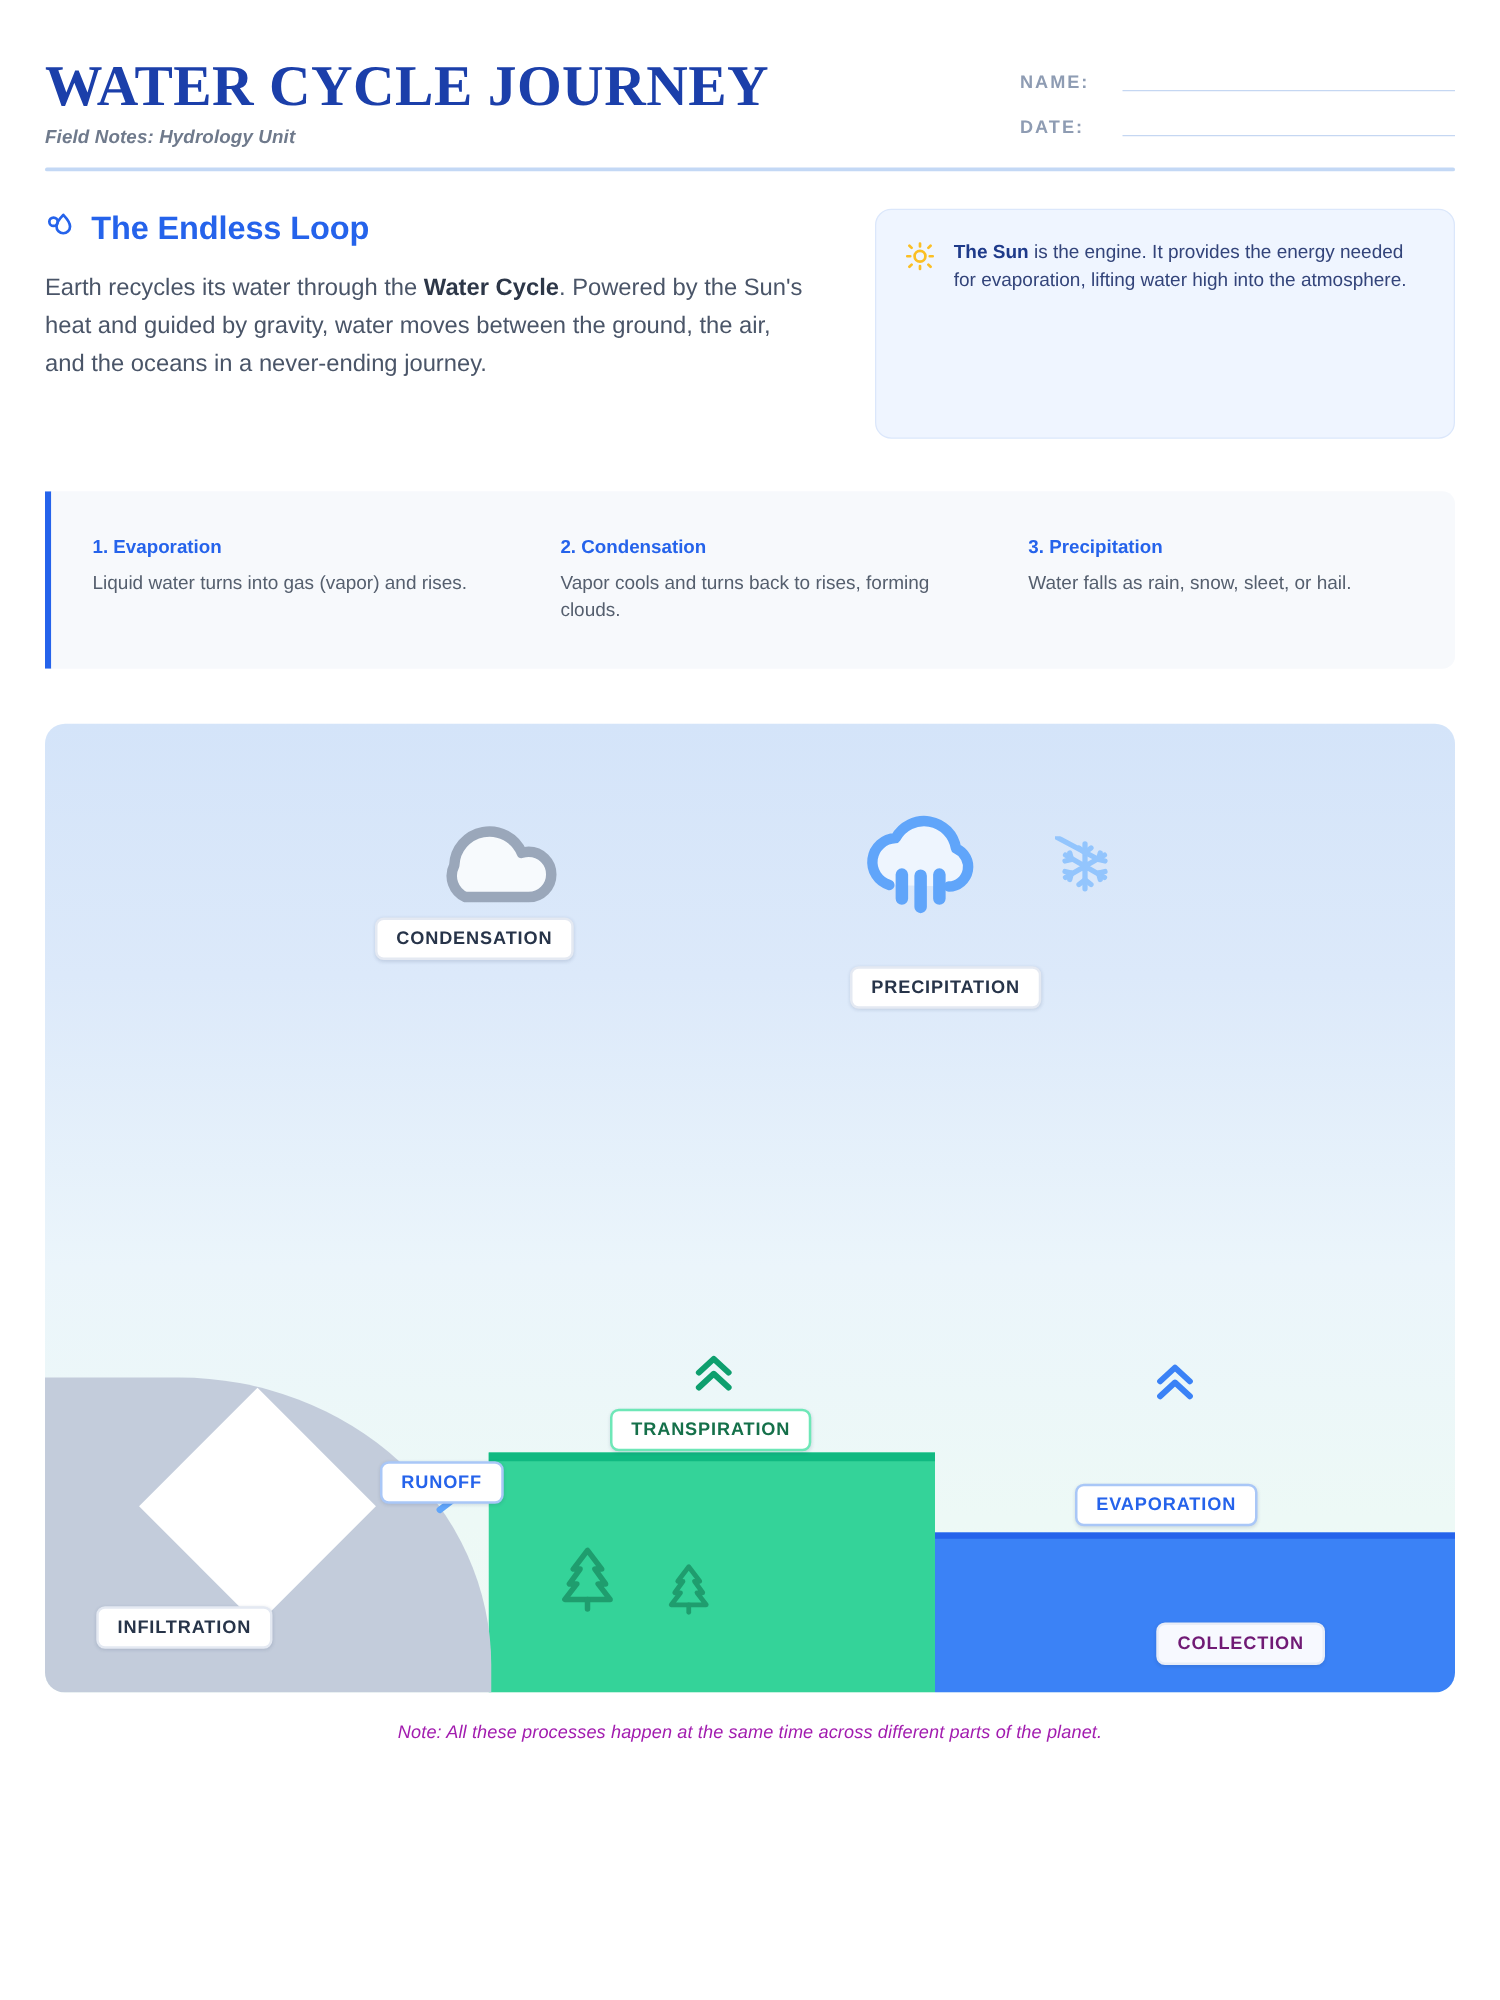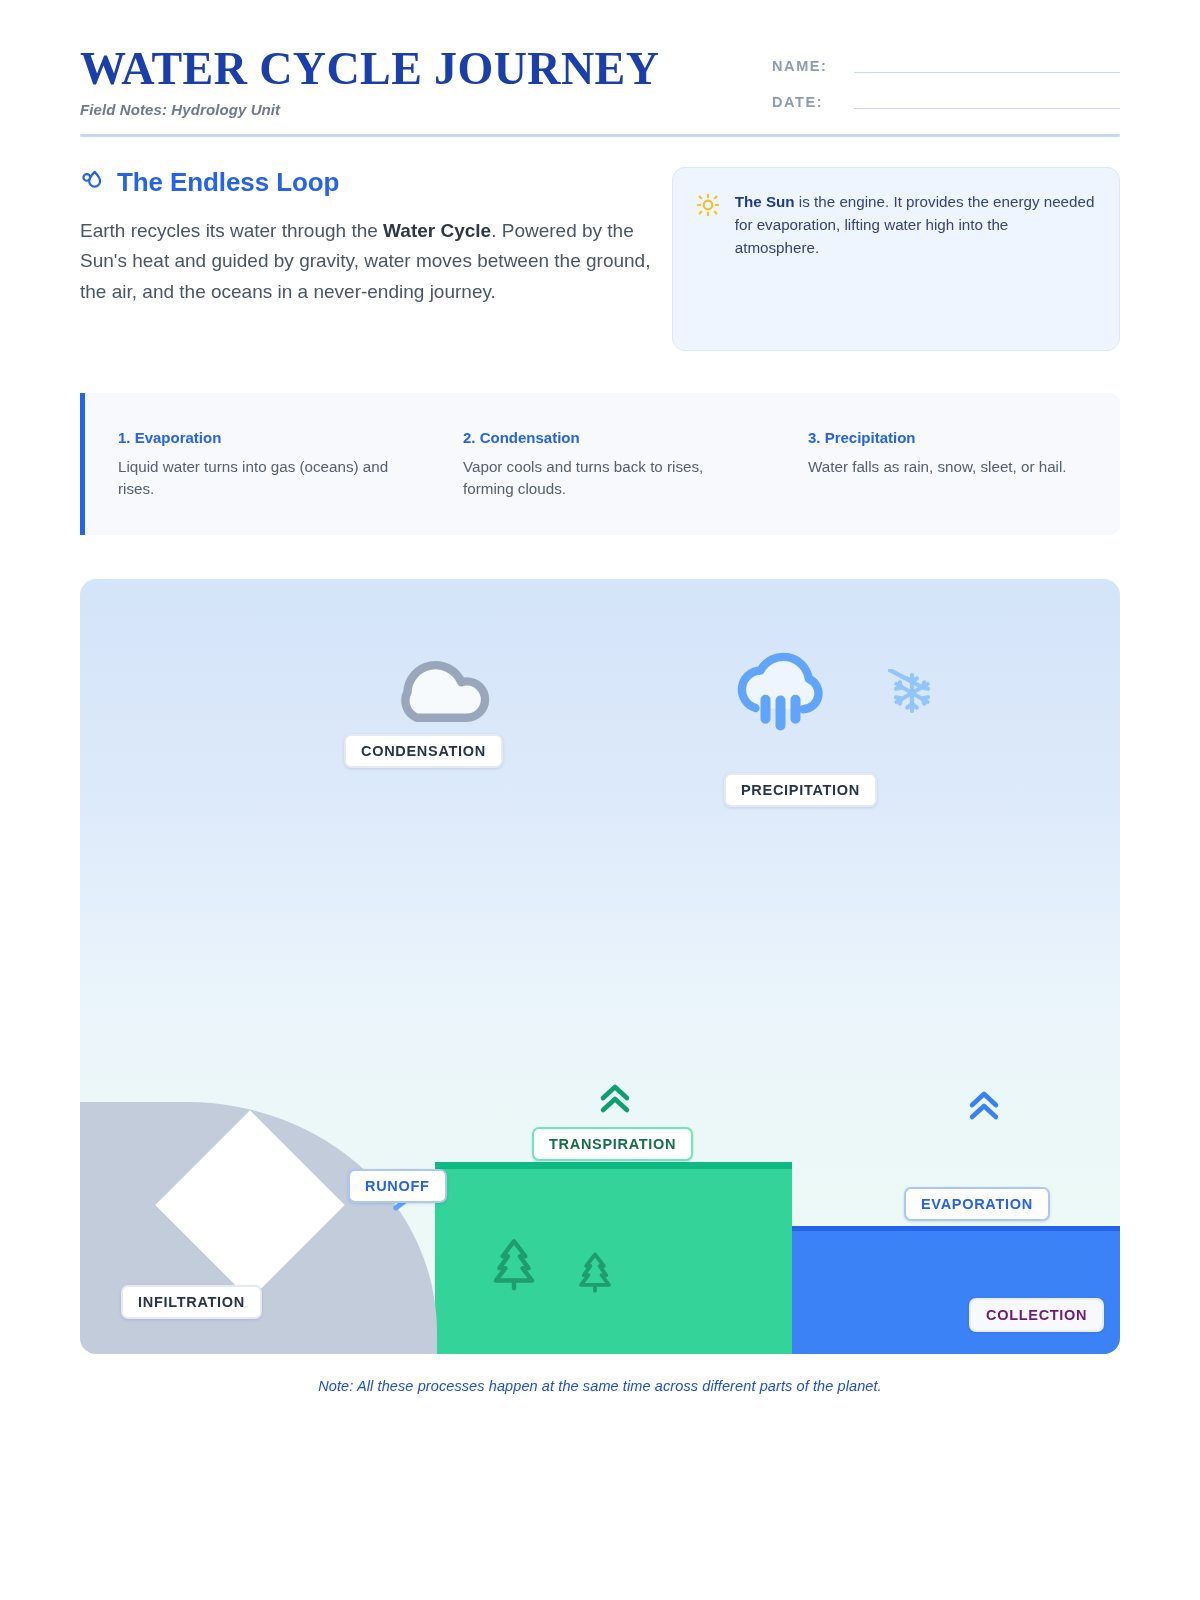--- a/index.html
+++ b/index.html
@@ -12,21 +12,21 @@
     height: 1600px;
     font-family: "Liberation Sans", sans-serif;
     -webkit-font-smoothing: antialiased;
     overflow: hidden;
   }
   .page {
     position: relative;
     width: 1200px;
     height: 1600px;
     box-sizing: border-box;
-    padding: 0 80px;
+    padding: 0 36px;
   }
 
   
   .header {
     display: flex;
     align-items: flex-start;
     justify-content: space-between;
     padding-top: 44px;
   }
   .title-block { padding-top: 2px; }
@@ -229,21 +229,21 @@
   .chip.plain { color: #273449; border-color: #e4e9f2; }
   .chip.blue  { color: #2563eb; border-color: #a9c7f7; margin-top: 47px; }
   .chip.green { color: #15704a; border-color: #6ee7b7; }
   .chip.navy  { color: #701a75; border-color: #e8edf7; background:#f7f9ff; }
 
   .note {
     margin-top: 24px;
     text-align: center;
     font-style: italic;
     font-size: 14.5px;
-    color: #1d4ed8;
+    color: #a21caf;
     letter-spacing: 0.1px;
   }
 </style>
 </head>
 <body>
 
 <div class="page">
 
   <div class="header">
     <div class="title-block">
@@ -284,21 +284,21 @@
           <path d="M12 2.6v2.2M12 19.2v2.2M4.2 4.2l1.6 1.6M18.2 18.2l1.6 1.6M2.6 12h2.2M19.2 12h2.2M4.2 19.8l1.6-1.6M18.2 5.8l1.6-1.6"></path>
         </svg>
       </span>
       <div class="sun-card-text"><b>The Sun</b><span> is the engine. It provides the energy needed for evaporation, lifting water high into the atmosphere.</span></div>
     </div>
   </div>
 
   <div class="steps">
     <div class="step">
       <div class="step-title">1. Evaporation</div>
-      <div class="step-desc">Liquid water turns into gas (oceans) and rises.</div>
+      <div class="step-desc">Liquid water turns into gas (vapor) and rises.</div>
     </div>
     <div class="step">
       <div class="step-title">2. Condensation</div>
       <div class="step-desc">Vapor cools and turns back to rises, forming clouds.</div>
     </div>
     <div class="step">
       <div class="step-title">3. Precipitation</div>
       <div class="step-desc">Water falls as rain, snow, sleet, or hail.</div>
     </div>
   </div>

